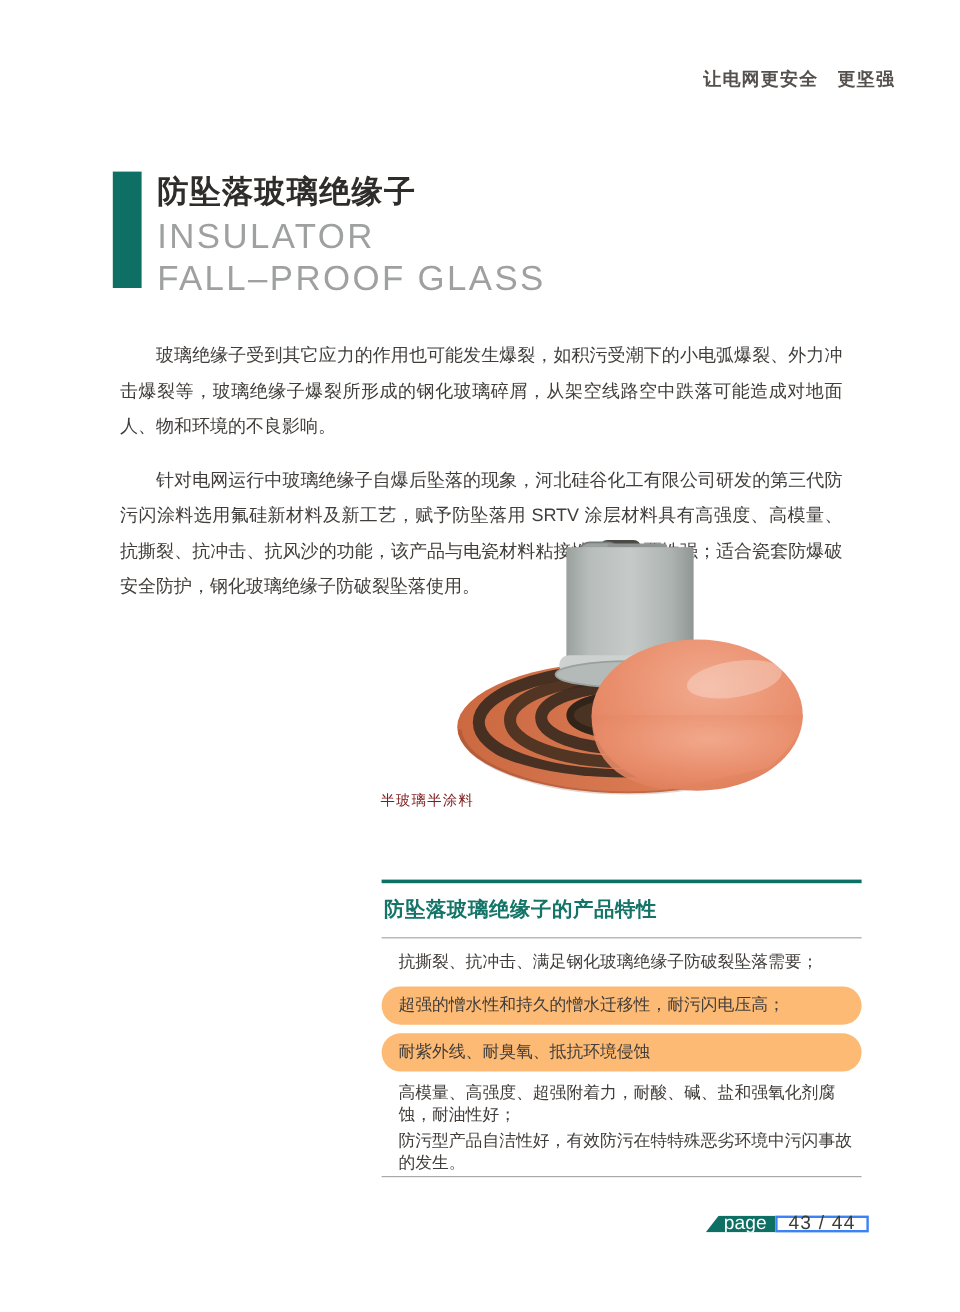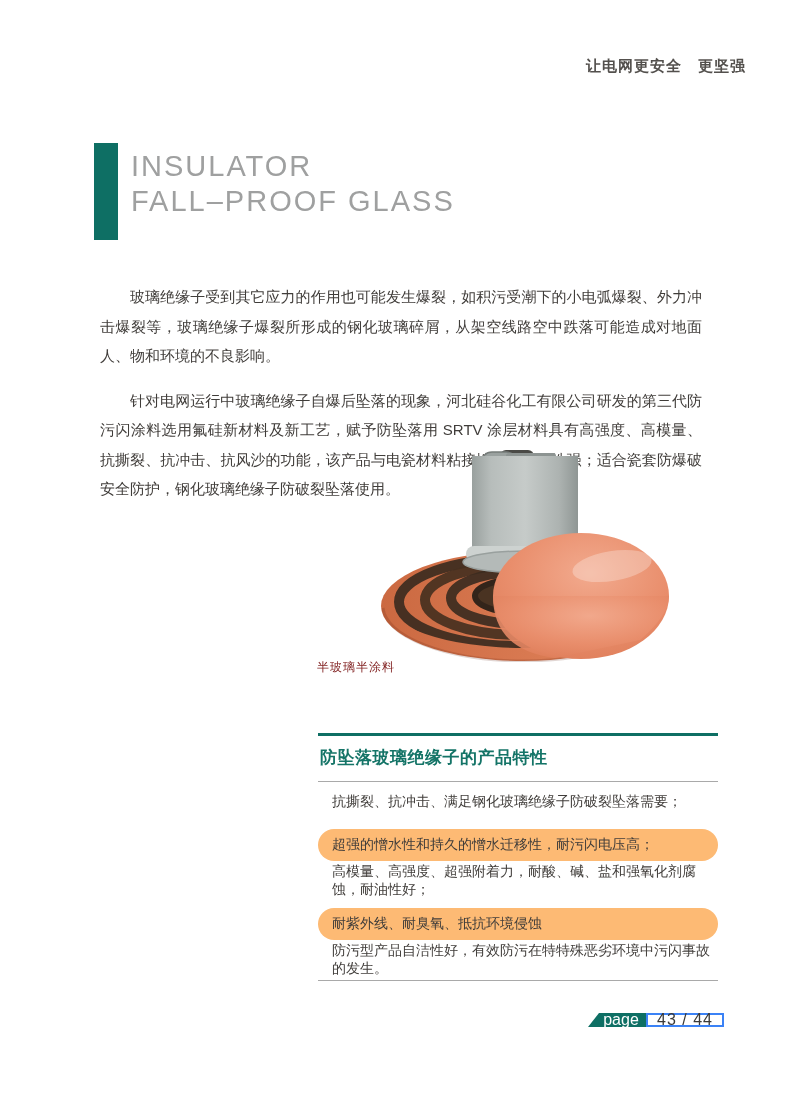--- a/index.html
+++ b/index.html
@@ -98,21 +98,21 @@
     border-bottom: 1px solid #a9a9a9;
     padding: 10px 2px 12px 2px;
     font-size: 17px;
     font-weight: bold;
     color: #147467;
     letter-spacing: 0.5px;
   }
   .feature-row {
     height: 39.5px;
     display: flex;
-    align-items: flex-end;
+    align-items: flex-start;
   }
   .feature-row .bar {
     width: 100%;
     display: flex;
     align-items: center;
     height: 100%;
     padding-left: 14px;
     font-size: 14px;
     color: #403d3a;
   }
@@ -157,20 +157,21 @@
 </head>
 <body>
 
 <div class="page">
 
   <div class="slogan">让电网更安全　更坚强</div>
 
   <div class="title-block">
     <div class="title-bar"></div>
     <div class="title-texts">
+      <div class="title-zh">防坠落玻璃绝缘子</div>
       <div class="title-en">
         <div>INSULATOR</div>
         <div>FALL–PROOF GLASS</div>
       </div>
     </div>
   </div>
 
   <div class="intro">
     <p>玻璃绝缘子受到其它应力的作用也可能发生爆裂，如积污受潮下的小电弧爆裂、外力冲击爆裂等，玻璃绝缘子爆裂所形成的钢化玻璃碎屑，从架空线路空中跌落可能造成对地面人、物和环境的不良影响。</p>
     <p>针对电网运行中玻璃绝缘子自爆后坠落的现象，河北硅谷化工有限公司研发的第三代防污闪涂料选用氟硅新材料及新工艺，赋予防坠落用 SRTV 涂层材料具有高强度、高模量、抗撕裂、抗冲击、抗风沙的功能，该产品与电瓷材料粘接性好、包覆性强；适合瓷套防爆破安全防护，钢化玻璃绝缘子防破裂坠落使用。</p>
@@ -233,25 +234,25 @@
 
   <div class="features">
     <div class="features-header">防坠落玻璃绝缘子的产品特性</div>
     <div class="features-rows">
       <div class="feature-row">
         <div class="bar">抗撕裂、抗冲击、满足钢化玻璃绝缘子防破裂坠落需要；</div>
       </div>
       <div class="feature-row gray">
         <div class="bar">超强的憎水性和持久的憎水迁移性，耐污闪电压高；</div>
       </div>
+      <div class="feature-row gray">
+        <div class="bar">耐紫外线、耐臭氧、抵抗环境侵蚀</div>
+      </div>
       <div class="feature-row">
         <div class="bar">高模量、高强度、超强附着力，耐酸、碱、盐和强氧化剂腐蚀，耐油性好；</div>
-      </div>
-      <div class="feature-row gray">
-        <div class="bar">耐紫外线、耐臭氧、抵抗环境侵蚀</div>
       </div>
       <div class="feature-row">
         <div class="bar">防污型产品自洁性好，有效防污在特特殊恶劣环境中污闪事故的发生。</div>
       </div>
     </div>
   </div>
 
   <div class="footer-page">
     <div class="footer-tab">page</div>
     <div class="footer-num">43 / 44</div>

